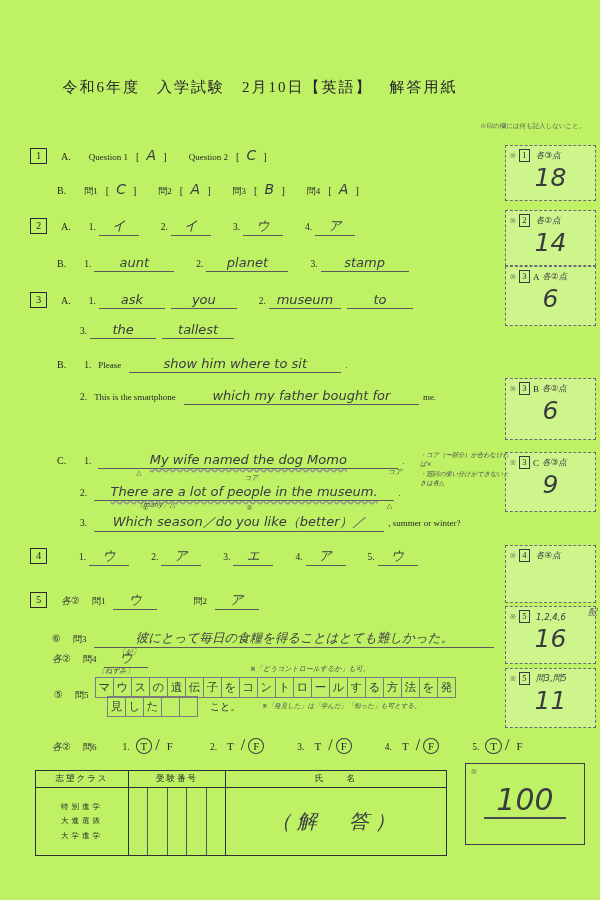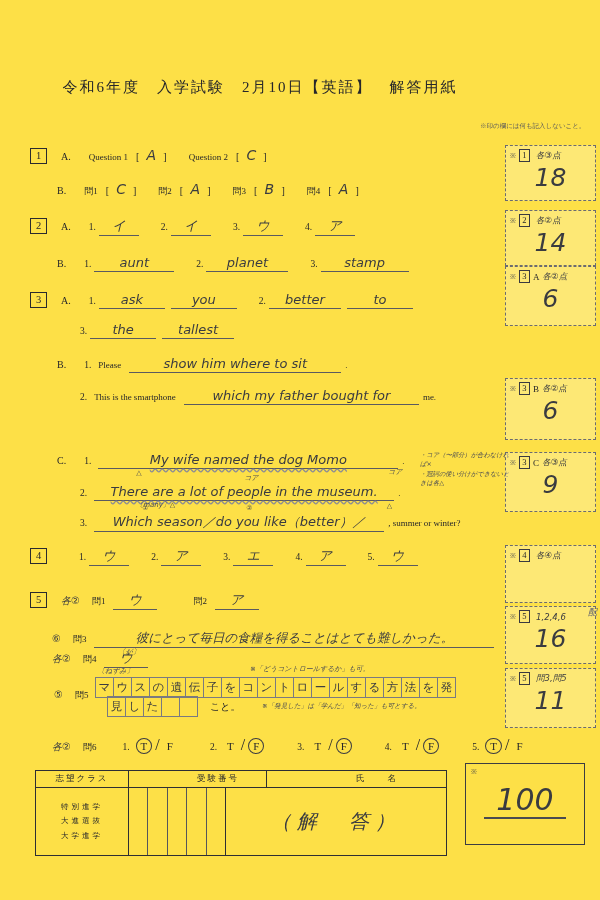--- a/index.html
+++ b/index.html
@@ -1,17 +1,17 @@
 <!DOCTYPE html>
 <html><head>
 <meta charset="utf-8">
 <style>
   html,body{margin:0;padding:0;}
   body{width:600px;height:900px;background:#eceae6;font-family:"Liberation Serif",serif;}
-  .page{position:relative;width:600px;height:900px;background:#fde047;overflow:hidden;color:#26262a;}
+  .page{position:relative;width:600px;height:900px;background:#bef264;overflow:hidden;color:#26262a;}
   .row{position:absolute;white-space:nowrap;}
   .printed{font-family:"Liberation Serif",serif;color:#26262a;}
   .hw{font-family:"DejaVu Sans",sans-serif;font-style:italic;color:#3a3b40;}
   .title{top:78px;left:0;width:520px;text-align:center;font-size:15px;letter-spacing:2px;}
   .topnote{top:122px;left:480px;font-size:6.5px;color:#55555a;}
   .secbox{display:inline-block;border:1.3px solid #2a2a2e;min-width:13px;height:14px;line-height:14px;text-align:center;font-size:10.5px;padding:0 1px;vertical-align:middle;margin-right:10px;}
   .ablabel{font-size:10px;margin-right:14px;}
   .qlabel{font-size:9px;margin-right:4px;}
   .pn{font-size:9.5px;margin-right:3px;}
   .br{font-size:10px;color:#26262a;}
@@ -31,21 +31,21 @@
   .tf{display:inline-block;font-size:11px;padding:1px 4px;margin:0 3px;}
   .circled{border:1.4px solid #3c3c42;border-radius:50%;}
   .scorebox{position:absolute;left:505px;width:89px;border:1.2px dashed #6b6b70;background:rgba(255,255,255,.25);}
   .sbhead{display:flex;align-items:center;gap:3px;padding:3px 4px 0 4px;}
   .sbstar{font-size:7px;color:#45454a;}
   .sbnum{border:1px solid #3a3a40;font-size:8.5px;padding:0 2.5px;line-height:11px;}
   .sbsub{font-size:9px;}
   .sbpts{font-size:8.5px;}
   .sbval{text-align:center;font-size:25px;line-height:1.25;padding-bottom:4px;}
   .ftable{position:absolute;left:35px;top:770px;width:410px;height:84px;border:1.2px solid #2e2e33;display:flex;flex-direction:column;}
-  .fhead{display:flex;height:16px;border-bottom:1px solid #2e2e33;font-size:8.5px;letter-spacing:2px;gap:41px;}
+  .fhead{display:flex;height:16px;border-bottom:1px solid #2e2e33;font-size:8.5px;letter-spacing:2px;}
   .fbody{display:flex;flex:1;}
   .fc1{width:92px;border-right:1px solid #2e2e33;display:flex;align-items:center;justify-content:center;}
   .fc2{width:96px;border-right:1px solid #2e2e33;display:flex;align-items:center;justify-content:center;}
   .fc3{flex:1;display:flex;align-items:center;justify-content:center;}
   .classlist{font-size:7.5px;letter-spacing:3px;line-height:1.9;}
   .idcols{display:flex;height:100%;width:100%;}
   .idcol{flex:1;border-right:1px solid #55555a;}
   .idcol:last-child{border-right:none;}
   .namehw{font-size:20px;letter-spacing:6px;font-family:Liberation Serif, serif;}
   .totalbox{position:absolute;left:465px;top:763px;width:118px;height:80px;border:1.6px solid #3c3c42;}
@@ -104,21 +104,21 @@
     <span class="pn printed">2.</span><span class="blank" style="width:82px;"><span class="hw">planet</span></span>
     <span class="gap"></span>
     <span class="pn printed">3.</span><span class="blank" style="width:88px;"><span class="hw">stamp</span></span>
   </div>
 
   <div class="row" style="top:290px;left:30px;">
     <span class="secbox printed">3</span>
     <span class="ablabel printed">A.</span>
     <span class="pn printed">1.</span><span class="blank" style="width:66px;"><span class="hw">ask</span></span><span class="blank" style="width:66px;margin-left:6px;"><span class="hw">you</span></span>
     <span class="gap"></span>
-    <span class="pn printed">2.</span><span class="blank" style="width:72px;"><span class="hw">better</span></span><span class="blank" style="width:66px;margin-left:6px;"><span class="hw">to</span></span>
+    <span class="pn printed">2.</span><span class="blank" style="width:72px;"><span class="hw">museum</span></span><span class="blank" style="width:66px;margin-left:6px;"><span class="hw">to</span></span>
   </div>
   <div class="row" style="top:320px;left:80px;">
     <span class="pn printed">3.</span><span class="blank" style="width:66px;"><span class="hw">the</span></span><span class="blank" style="width:72px;margin-left:6px;"><span class="hw">tallest</span></span>
   </div>
 
   <div class="row" style="top:354px;left:57px;">
     <span class="ablabel printed">B.</span>
     <span class="pn printed">1.</span>
     <span class="qlabel printed">Please</span>
     <span class="blank" style="width:212px;"><span class="hw">show him where to sit</span></span>

